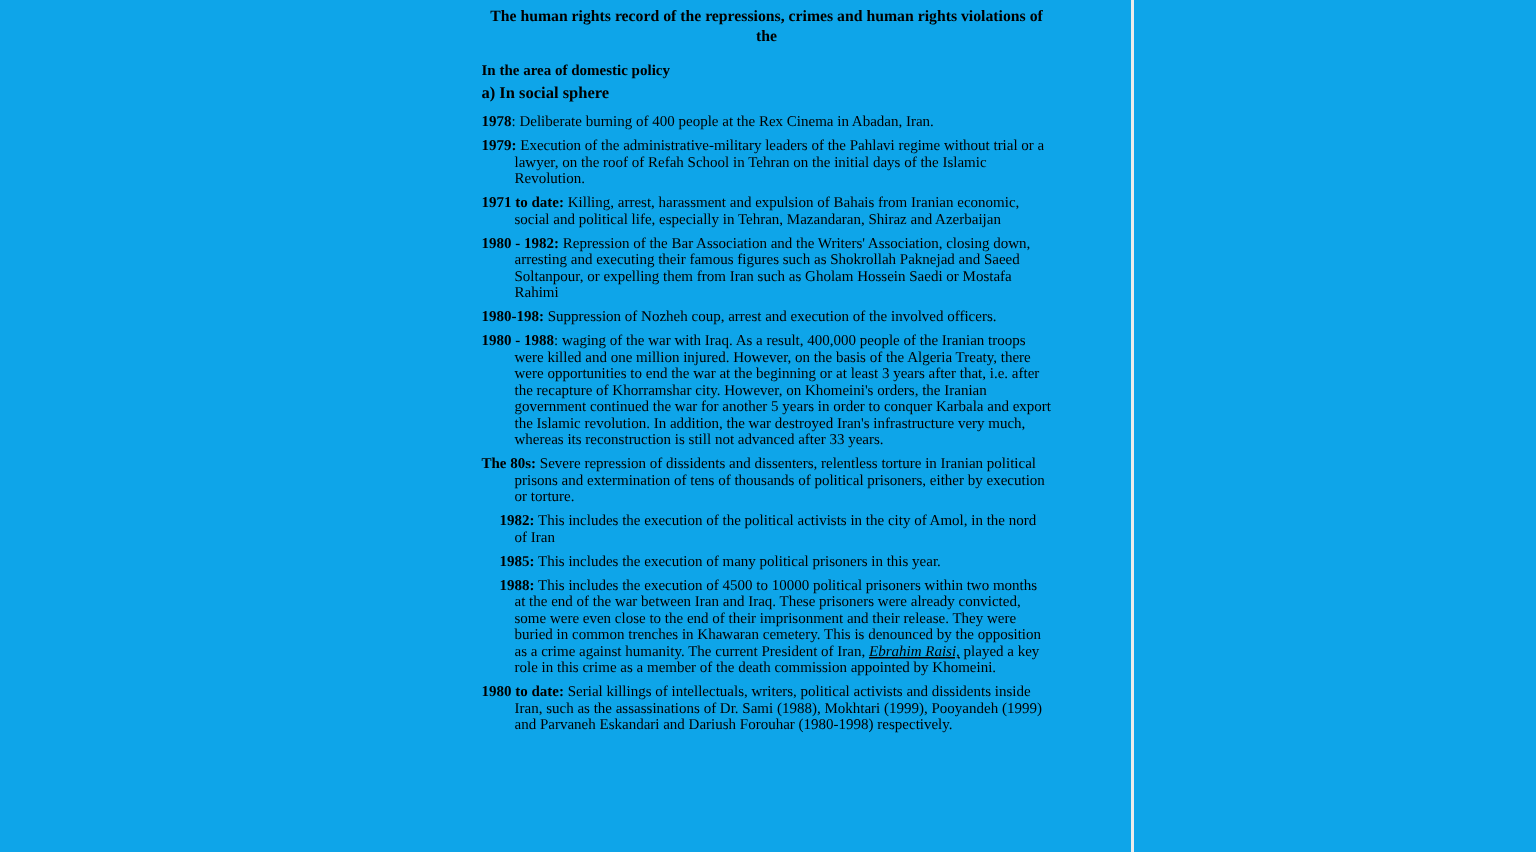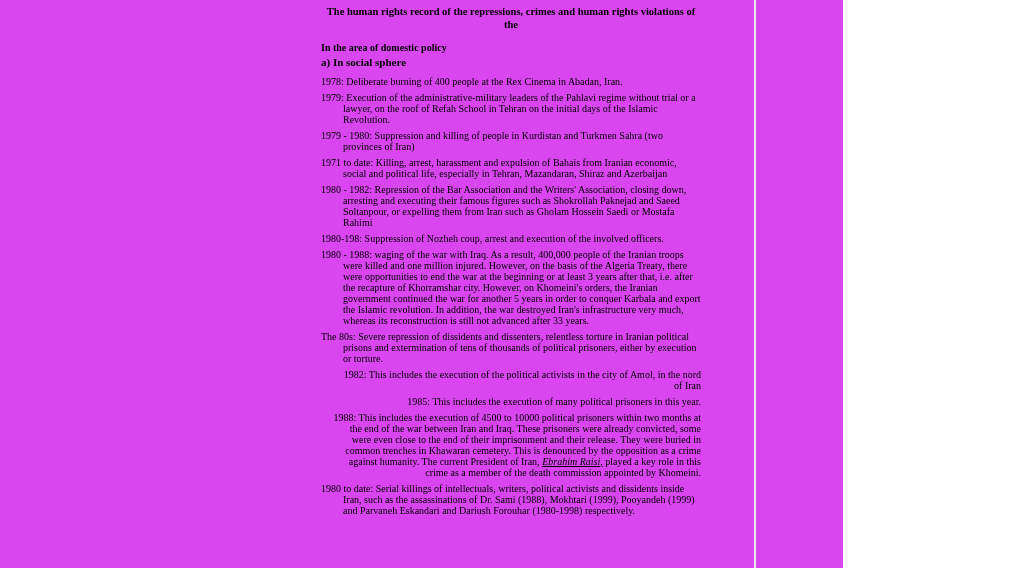--- a/index.html
+++ b/index.html
@@ -7,23 +7,23 @@
     padding: 0;
     width: 1024px;
     height: 568px;
     background: #ffffff;
     overflow: hidden;
     font-family: "Liberation Serif", "DejaVu Serif", serif;
     color: #000000;
   }
   .viewer {
     position: relative;
-    width: 843px;
+    width: 1024px;
     height: 568px;
-    background: #d946ef;
+    background: #0ea5e9;
   }
   .page {
     position: absolute;
     left: 321px;
     top: 5px;
     width: 380px;
   }
   .doc-title {
     font-weight: bold;
     font-size: 10.5px;
@@ -49,24 +49,23 @@
     font-size: 10px;
     line-height: 11px;
     margin: 0 0 5px 0;
     padding-left: 22px;
     text-indent: -22px;
   }
   .entry.sub {
     margin-left: 12px;
     padding-left: 10px;
     text-indent: -10px;
-    text-align: right;
   }
   .entry b {
-    font-weight: normal;
+    font-weight: bold;
   }
   .inline-link {
     color: inherit;
     text-decoration: underline;
     cursor: pointer;
     font-style: italic;
   }
   .edge-line {
     position: absolute;
     left: 754px;
@@ -88,21 +87,20 @@
 
     <div class="section-heading">In the area of domestic policy</div>
     <div class="subsection-heading">a) In social sphere</div>
 
     <div class="entries">
 
       <p class="entry"><b>1978</b><span>: Deliberate burning of 400 people at the Rex Cinema in Abadan, Iran.</span></p>
 
       <p class="entry"><b>1979:</b><span> Execution of the administrative-military leaders of the Pahlavi regime without trial or a lawyer, on the roof of Refah School in Tehran on the initial days of the Islamic Revolution.</span></p>
 
-      <p class="entry"><b>1979 - 1980:</b><span> Suppression and killing of people in Kurdistan and Turkmen Sahra (two provinces of Iran)</span></p>
 
 
       <p class="entry"><b>1971 to date:</b><span> Killing, arrest, harassment and expulsion of Bahais from Iranian economic, social and political life, especially in Tehran, Mazandaran, Shiraz and Azerbaijan</span></p>
 
       <p class="entry"><b>1980 - 1982:</b><span> Repression of the Bar Association and the Writers' Association, closing down, arresting and executing their famous figures such as Shokrollah Paknejad and Saeed Soltanpour, or expelling them from Iran such as Gholam Hossein Saedi or Mostafa Rahimi</span></p>
 
       <p class="entry"><b>1980-198:</b><span> Suppression of Nozheh coup, arrest and execution of the involved officers.</span></p>
 
       <p class="entry"><b>1980 - 1988</b><span>: waging of the war with Iraq. As a result, 400,000 people of the Iranian troops were killed and one million injured. However, on the basis of the Algeria Treaty, there were opportunities to end the war at the beginning or at least 3 years after that, i.e. after the recapture of Khorramshar city. However, on Khomeini's orders, the Iranian government continued the war for another 5 years in order to conquer Karbala and export the Islamic revolution. In addition, the war destroyed Iran's infrastructure very much, whereas its reconstruction is still not advanced after 33 years.</span></p>
 

